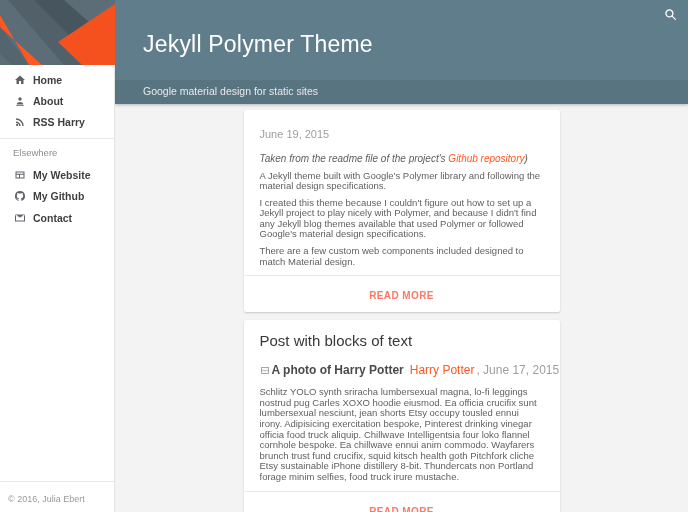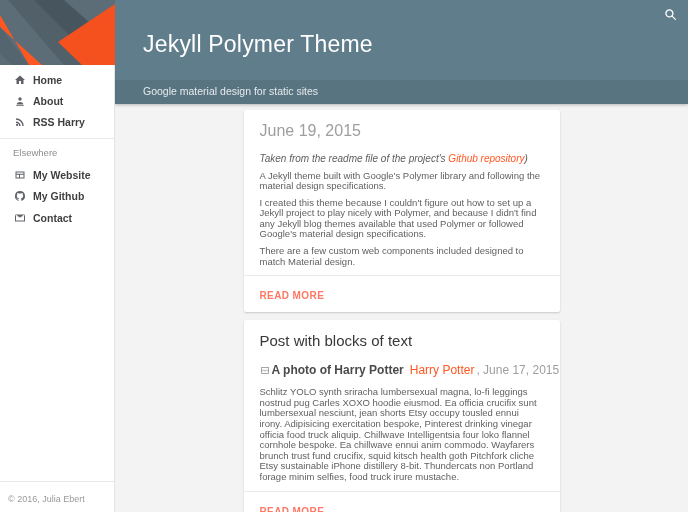--- a/index.html
+++ b/index.html
@@ -26,25 +26,25 @@
   .app-subbar { position:absolute; left:0; right:0; bottom:0; height:24px; background:rgba(0,0,0,0.07); }
   .app-subtitle { position:absolute; left:28px; top:5px; font-size:10.5px; color:rgba(255,255,255,0.85); }
   .search-btn { position:absolute; top:7px; right:8px; width:16px; height:16px; cursor:pointer; color:#fff; }
   .search-btn svg { width:13px; height:13px; }
 
   
   .content { position:relative; height:426px; background:#f3f3f3; overflow:hidden; padding-top:6px; }
   .card { width:316px; margin:0 auto 8px auto; background:#fff; border-radius:2px; box-shadow:0 1px 2px rgba(0,0,0,0.18); }
   .card-body { padding:12px 16px 8px 16px; }
   .post-title { font-size:15px; font-weight:normal; color:#383838; line-height:18px; }
-  .post-date { font-size:16px; color:#9e9e9e; }
+  .post-date { font-size:11px; color:#9e9e9e; margin-top:6px; }
   .post-intro { font-size:10px; font-style:italic; color:#5d5d5d; margin-top:14px; line-height:10.5px; }
   .post-p { font-size:9.5px; color:#616161; line-height:10.6px; margin-top:6px; }
   a.inline-link { color:#ff5722; text-decoration:none; cursor:pointer; }
-  .card-footer { border-top:1px solid #e9e9e9; padding:9px 16px; }
+  .card-footer { border-top:1px solid #e9e9e9; padding:9px 16px;text-align:center; }
   .read-more { font-size:10px; font-weight:bold; letter-spacing:0.4px; color:#ff7863; text-decoration:none; cursor:pointer; }
   .byline { display:flex; align-items:center; margin-top:13px; font-size:12px; white-space:nowrap; }
   .broken-img { width:10px; height:9px; margin-right:2px; color:#8a8a8a; flex:none; }
   .alt-text { font-weight:bold; color:#4a4a4a; margin-right:6px; }
   .author-link { color:#ff5722; text-decoration:none; cursor:pointer; margin-right:2px; }
   .byline-date { color:#9e9e9e; }
 </style>
 </head>
 <body>
 

